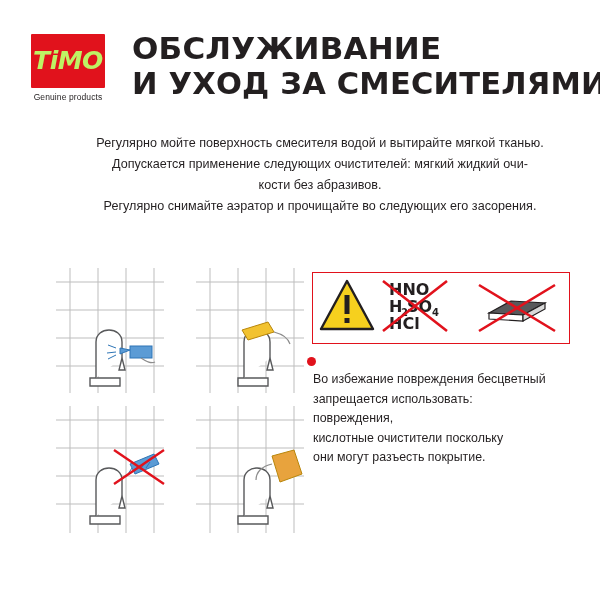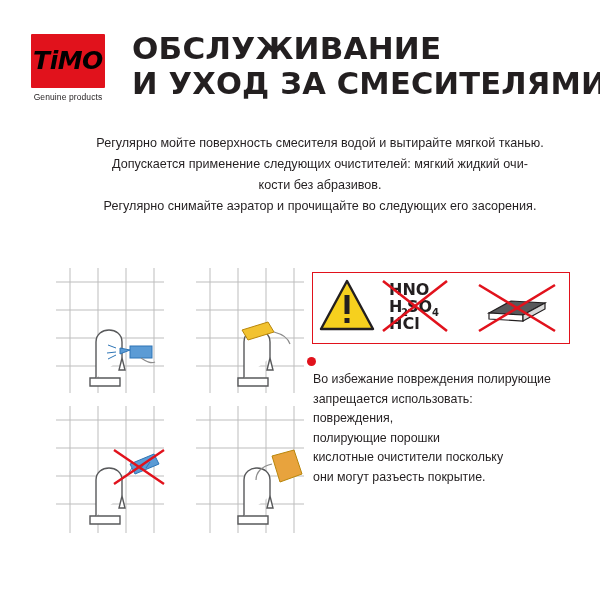--- a/index.html
+++ b/index.html
@@ -43,21 +43,21 @@
     margin: 0 auto;
     position: relative;
     border-radius: 1px;
   }
   .logo-word {
     position: absolute;
     left: 0;
     top: 0;
     width: 74px;
     height: 54px;
-    color: #000000;
+    color: #bef264;
     font-family: "DejaVu Sans", sans-serif;
     font-weight: bold;
     font-size: 25px;
     font-style: italic;
     line-height: 54px;
     letter-spacing: -0.5px;
     text-align: center;
   }
   .logo-sub {
     margin-top: 4px;
@@ -273,21 +273,20 @@
         <path d="M176 40 l0 6 l34 2 l0 -6 z" fill="#ffffff" stroke="#231f20" stroke-width="1.2"></path>
         <path d="M210 42 l22 -12 l0 6 l-22 12 z" fill="#d9d9d9" stroke="#231f20" stroke-width="1.2"></path>
       </g>
       <path d="M166 12 L242 58 M242 12 L166 58" stroke="#e1121c" stroke-width="2.6" fill="none"></path>
     </svg>
   </div>
 
   <div class="bullet"></div>
 
   <div class="warn-text">
-    <div>Во избежание повреждения полирующие</div>
+    <div>Во избежание повреждения бесцветный</div>
     <div>запрещается использовать:</div>
     <div>повреждения,</div>
-    <div>полирующие порошки</div>
     <div>кислотные очистители поскольку</div>
     <div>они могут разъесть покрытие.</div>
   </div>
 
 </div>
 
 </body></html>

